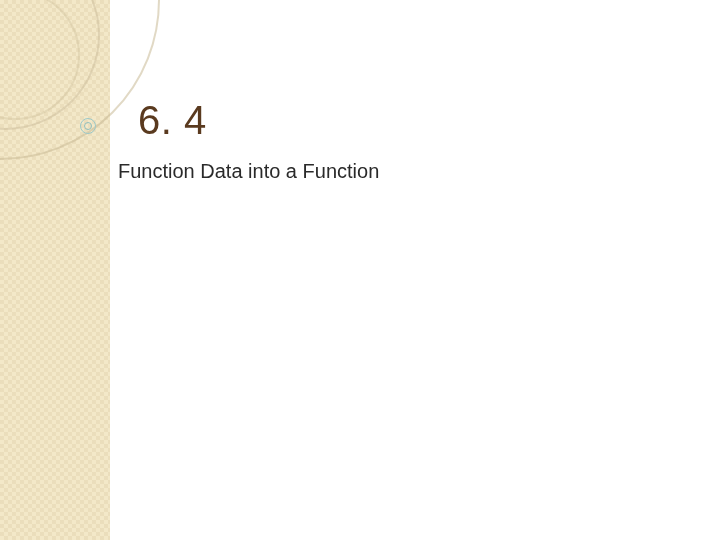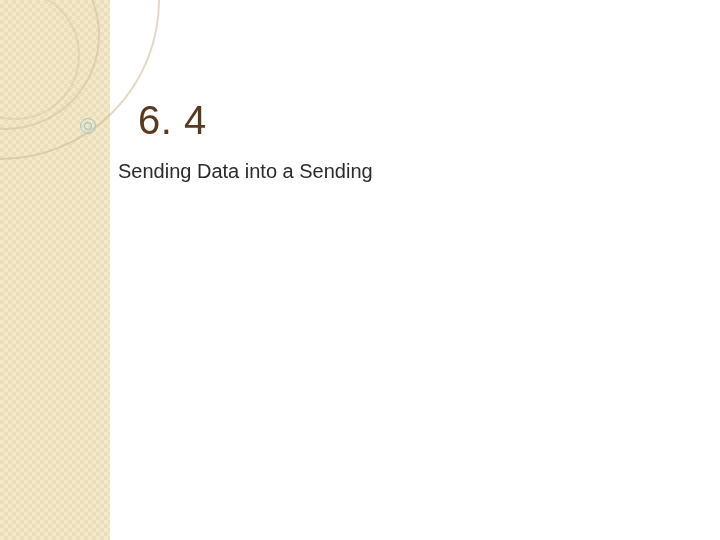--- a/index.html
+++ b/index.html
@@ -123,13 +123,13 @@
 <div class="arc arc-inner"></div>
 <div class="arc arc-inner2"></div>
 
 <div class="bullet">
   <div class="ring-outer"></div>
   <div class="ring-inner"></div>
 </div>
 
 <div class="title">6. 4</div>
 
-<div class="subtitle">Sending Data into a Sending</div>
+<div class="subtitle">Function Data into a Function</div>
 
 </body></html>

